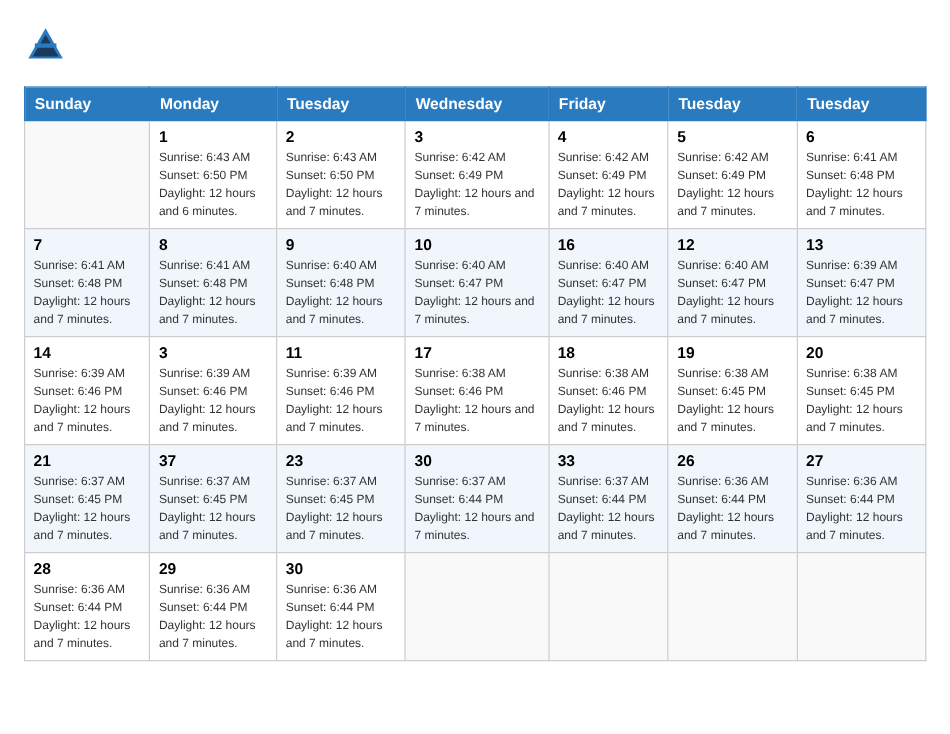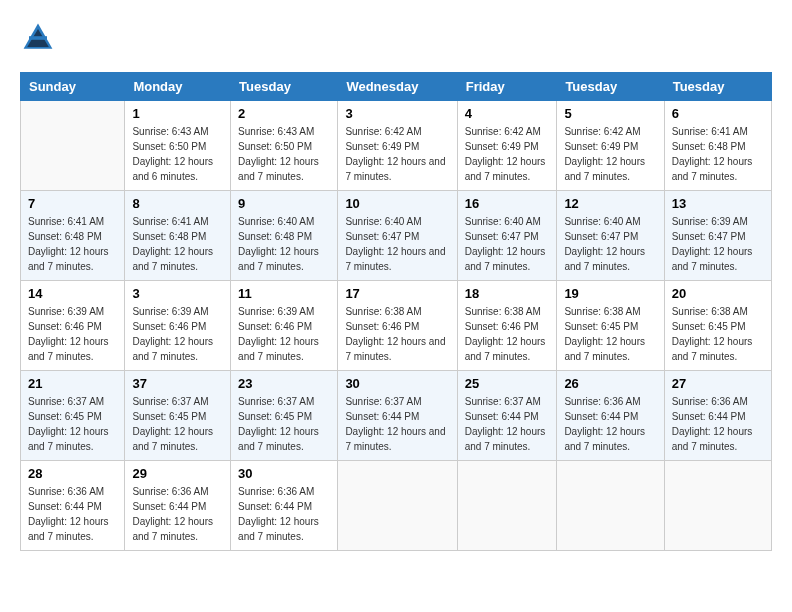--- a/index.html
+++ b/index.html
@@ -211,21 +211,21 @@
         </td>
         <td>
           <div class="day-num">23</div>
           <div class="day-info">Sunrise: 6:37 AM<br>Sunset: 6:45 PM<br>Daylight: 12 hours and 7 minutes.</div>
         </td>
         <td>
           <div class="day-num">30</div>
           <div class="day-info">Sunrise: 6:37 AM<br>Sunset: 6:44 PM<br>Daylight: 12 hours and 7 minutes.</div>
         </td>
         <td>
-          <div class="day-num">25</div>
+          <div class="day-num">33</div>
           <div class="day-info">Sunrise: 6:37 AM<br>Sunset: 6:44 PM<br>Daylight: 12 hours and 7 minutes.</div>
         </td>
         <td>
           <div class="day-num">26</div>
           <div class="day-info">Sunrise: 6:36 AM<br>Sunset: 6:44 PM<br>Daylight: 12 hours and 7 minutes.</div>
         </td>
         <td>
           <div class="day-num">27</div>
           <div class="day-info">Sunrise: 6:36 AM<br>Sunset: 6:44 PM<br>Daylight: 12 hours and 7 minutes.</div>
         </td>

